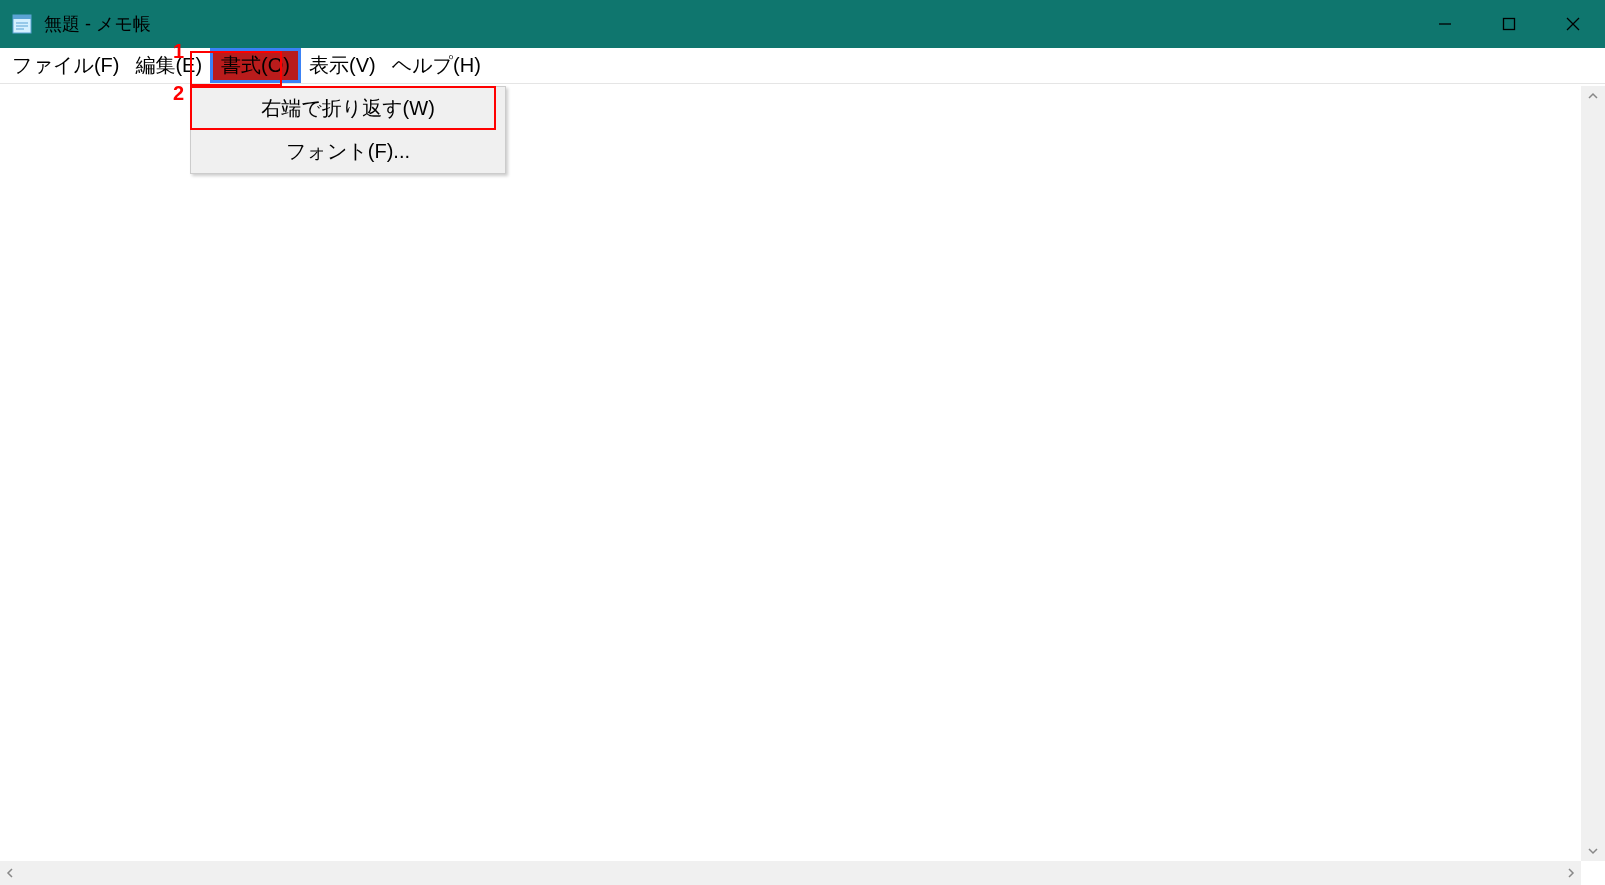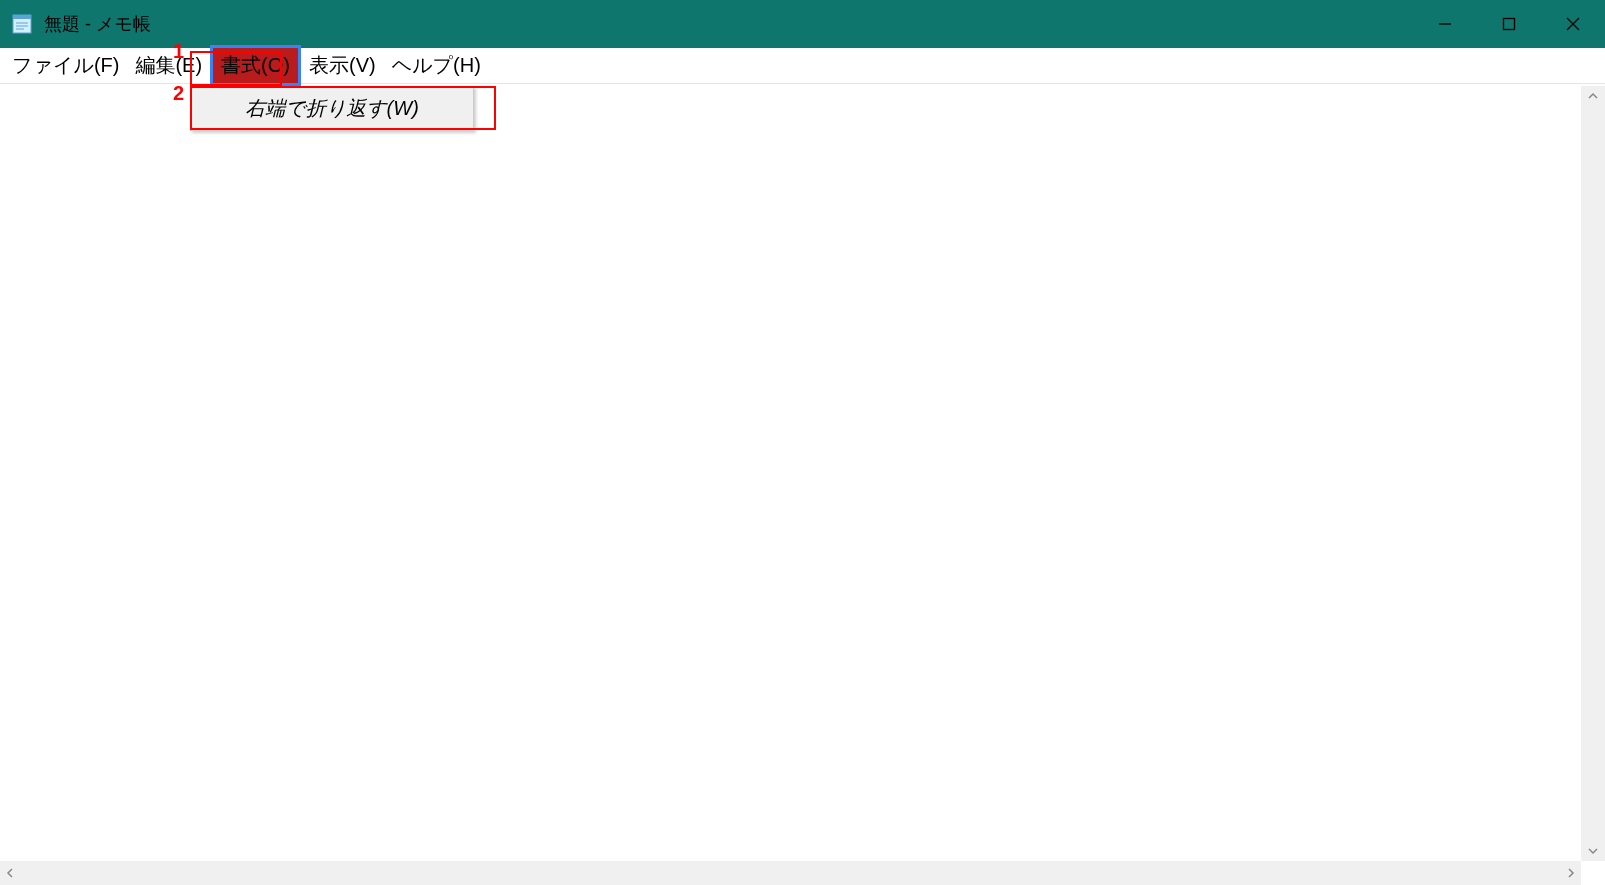--- a/index.html
+++ b/index.html
@@ -46,43 +46,41 @@
       justify-content: center;
       color: #000;
       font-size: 18px;
       cursor: default;
     }
     .menubar {
       display: flex;
       height: 36px;
       border-bottom: 1px solid #e5e5e5;
       padding-left: 4px;
-      align-items: center;
     }
     .menu-item {
       padding: 4px 8px;
       font-size: 20px;
       color: #000;
       cursor: default;
       display: flex;
       align-items: center;
     }
     .menu-item.selected {
       background: #b91c1c;
       border: 3px solid #3b82f6;
     }
     .dropdown {
       position: absolute;
       left: 190px;
       top: 86px;
-      width: 284px;
+      width: 316px;
       background: #f0f0f0;
       border: 1px solid #cccccc;
       box-shadow: 2px 2px 3px rgba(0,0,0,0.2);
-      font-style: italic;
     }
     .dropdown-item {
       padding: 8px 12px;
       font-size: 20px;
       color: #000;
       text-align: center;
       cursor: default;
     }
     .annotation {
       position: absolute;
@@ -205,19 +203,20 @@
   </div>
   <div class="scroll-arrow">
     <svg width="12" height="12" viewBox="0 0 12 12">
         <path d="M4 2 L8 6 L4 10" fill="none" stroke="#888" stroke-width="1.5"></path>
       </svg>
   </div>
 </div>
 
 <div class="dropdown">
   <div class="dropdown-item">右端で折り返す(W)</div>
+  <div class="dropdown-item">フォント(F)...</div>
 </div>
 
 <div class="annotation-box" style="left:190px; top:51px; width:92px; height:35px;"></div>
 <div class="annotation" style="left:173px; top:40px;">1</div>
 
 <div class="annotation-box" style="left:190px; top:86px; width:306px; height:44px;"></div>
 <div class="annotation" style="left:173px; top:82px;">2</div>
 
 </body></html>

